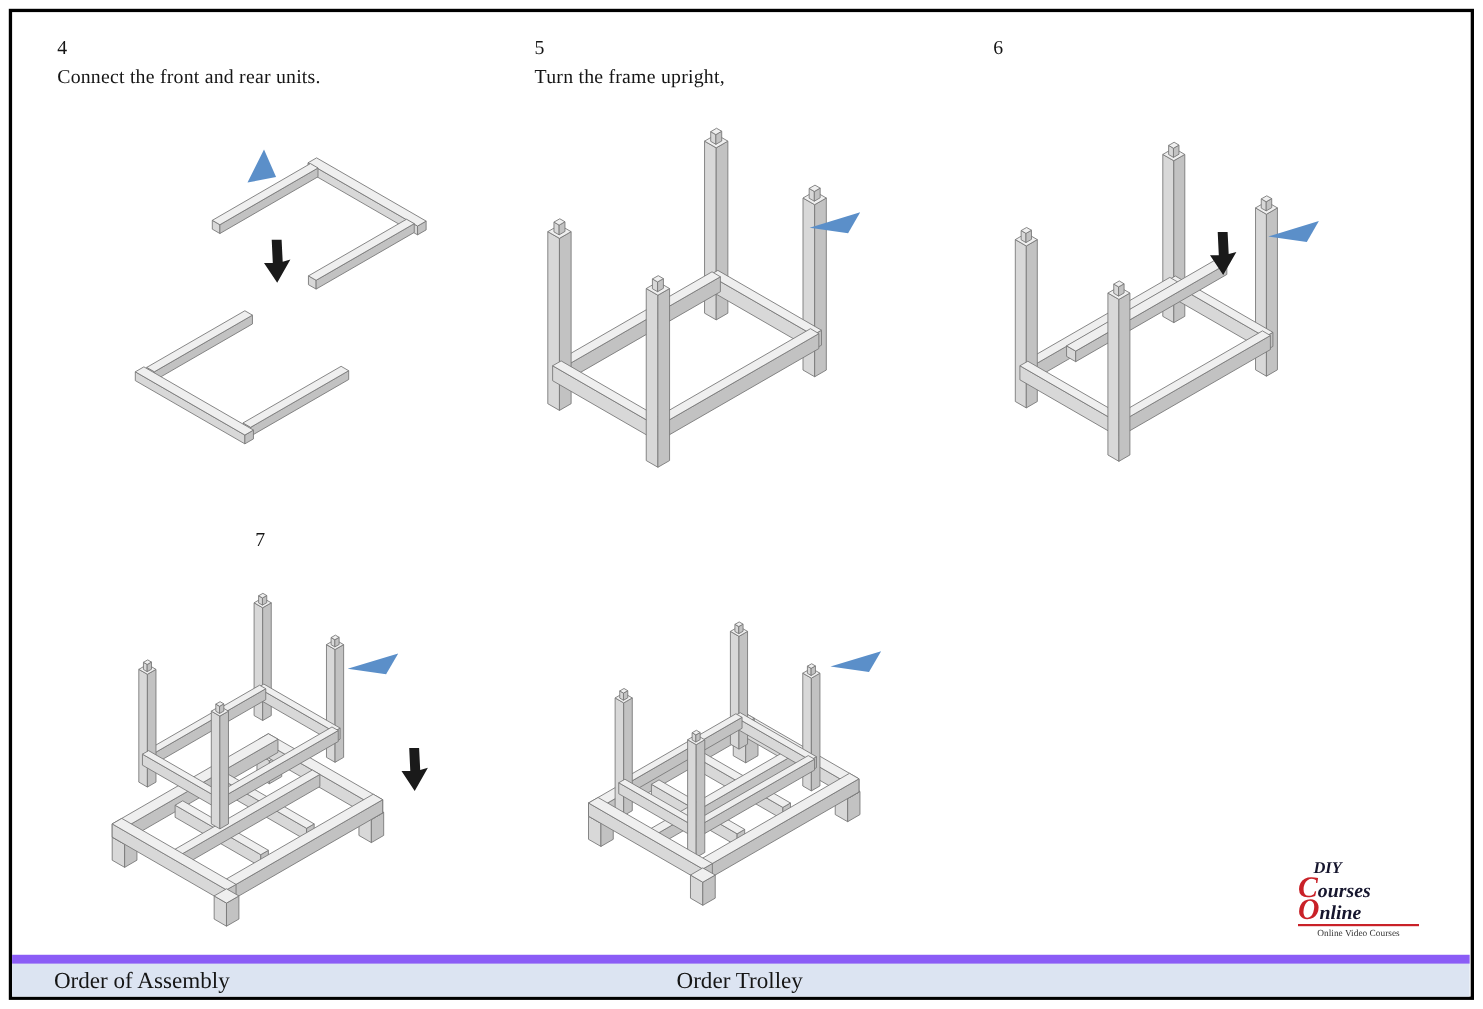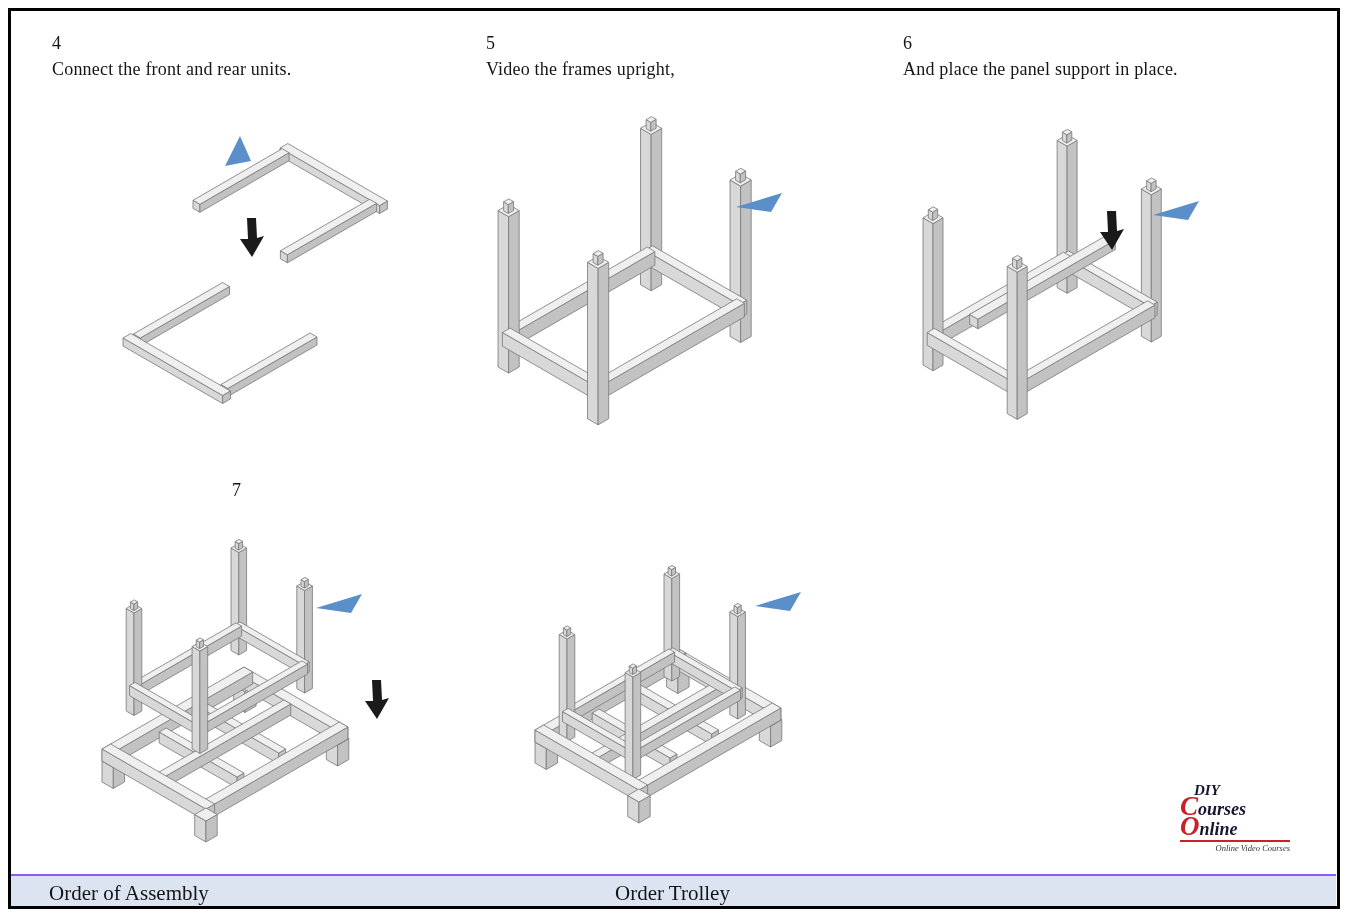--- a/index.html
+++ b/index.html
@@ -3,50 +3,49 @@
 <meta charset="utf-8">
 <style>
   body{margin:0;background:#fff}
   .page{position:relative;width:1348px;height:917px;background:#fff;
         font-family:"Liberation Serif",serif;overflow:hidden;color:#151515}
   .frame{position:absolute;inset:8px;border:3px solid #000}
   .caption{position:absolute;font-size:18px;line-height:26px;letter-spacing:.2px}
   .caption .num{display:block}
   .diag{position:absolute}
   .footer{position:absolute;left:11px;right:12px;bottom:11px;height:30px;
-          background:var(--footer_bar,#dce4f2);border-top:2px solid #8b5cf6;
-          display:flex;align-items:flex-end}
+          background:var(--footer_bar,#dce4f2);border-top:8px solid #8b5cf6;
+          display:flex;align-items:center}
   .footer .left{margin-left:38px;font-size:21px}
   .footer .center{position:absolute;left:604px;font-size:21px}
   .logo{position:absolute;right:58px;bottom:64px;width:110px}
   .logo-line{display:block;font-style:italic;font-weight:bold;color:var(--logo_dark,#16162e);
              font-size:18px;line-height:17px}
   .logo-line::first-letter{color:var(--logo_red,#c92128);font-size:27px}
   .logo-diy{display:block;font-style:italic;font-weight:bold;font-size:15px;line-height:15px;
             margin-left:14px;color:var(--logo_dark,#16162e)}
   .logo-rule{height:2px;background:var(--logo_red,#c92128);margin-top:2px}
-  .logo-tag{font-style:italic;font-size:8.5px;color:#333;margin-top:1px;text-align:right}
+  .logo-tag{font-size:8.5px;color:#333;margin-top:1px;text-align:center}
 </style>
 </head>
 <body>
 
 <div class="page">
   <div class="frame"></div>
 
   <div class="caption" style="left:52px;top:30px">
     <span class="num">4</span>
     <span>Connect the front and rear units.</span>
   </div>
   <div class="caption" style="left:486px;top:30px">
     <span class="num">5</span>
-    <span>Video the frames upright,</span>
+    <span>Turn the frame upright,</span>
   </div>
   <div class="caption" style="left:903px;top:30px">
     <span class="num">6</span>
-    <span>And place the panel support in place.</span>
   </div>
   <div class="caption" style="left:232px;top:477px">
     <span class="num">7</span>
   </div>
 
   <svg id="svg-step4" class="diag" style="left:85px;top:108px" width="330" height="350">
       <polygon points="195.0,48.0 294.6,105.5 294.6,97.5 195.0,40.0" fill="#d8d8d8" stroke="#777" stroke-width="0.8" stroke-linejoin="round"></polygon>
       <polygon points="294.6,105.5 302.4,101.0 302.4,93.0 294.6,97.5" fill="#c2c2c2" stroke="#777" stroke-width="0.8" stroke-linejoin="round"></polygon>
       <polygon points="195.0,40.0 294.6,97.5 302.4,93.0 202.8,35.5" fill="#efefef" stroke="#777" stroke-width="0.8" stroke-linejoin="round"></polygon>
       <polygon points="108.0,100.3 114.9,104.3 114.9,96.3 108.0,92.3" fill="#d8d8d8" stroke="#777" stroke-width="0.8" stroke-linejoin="round"></polygon>

